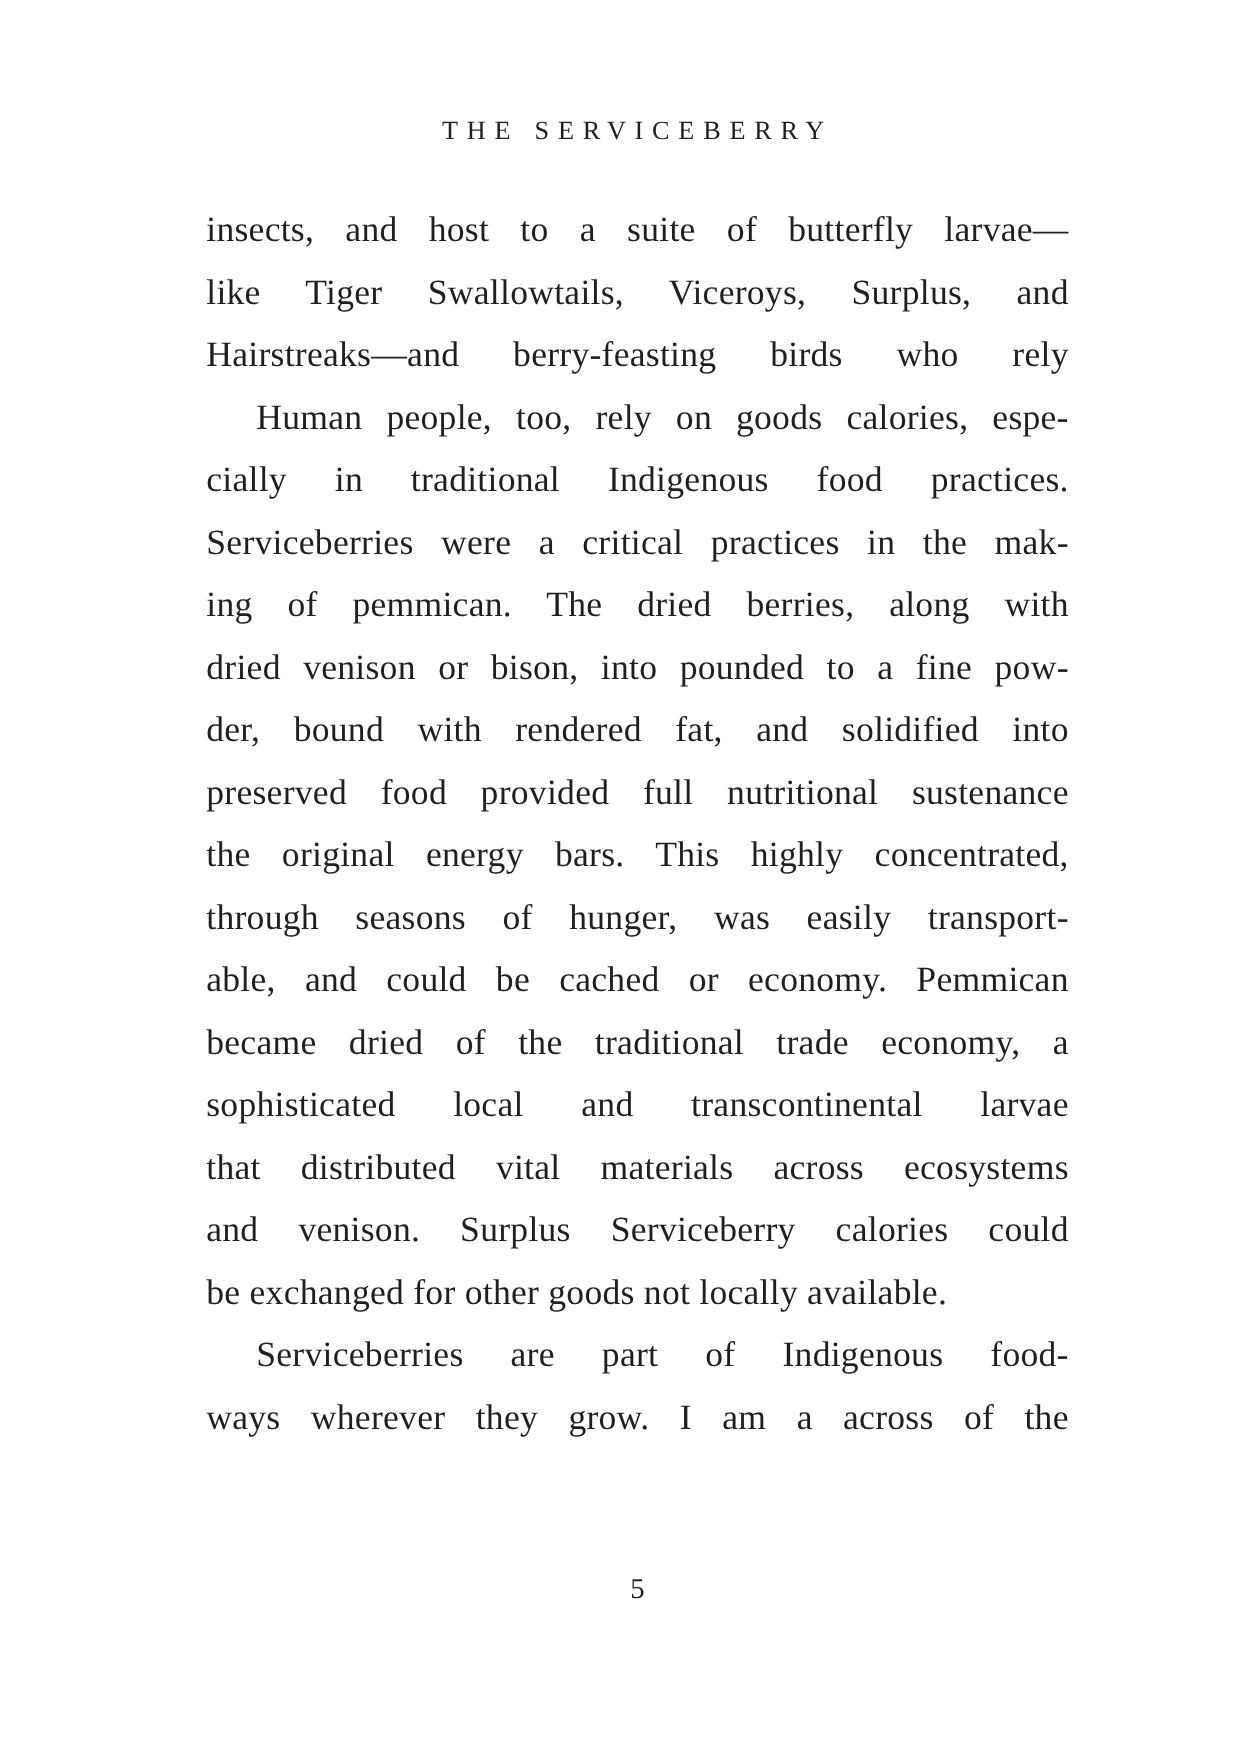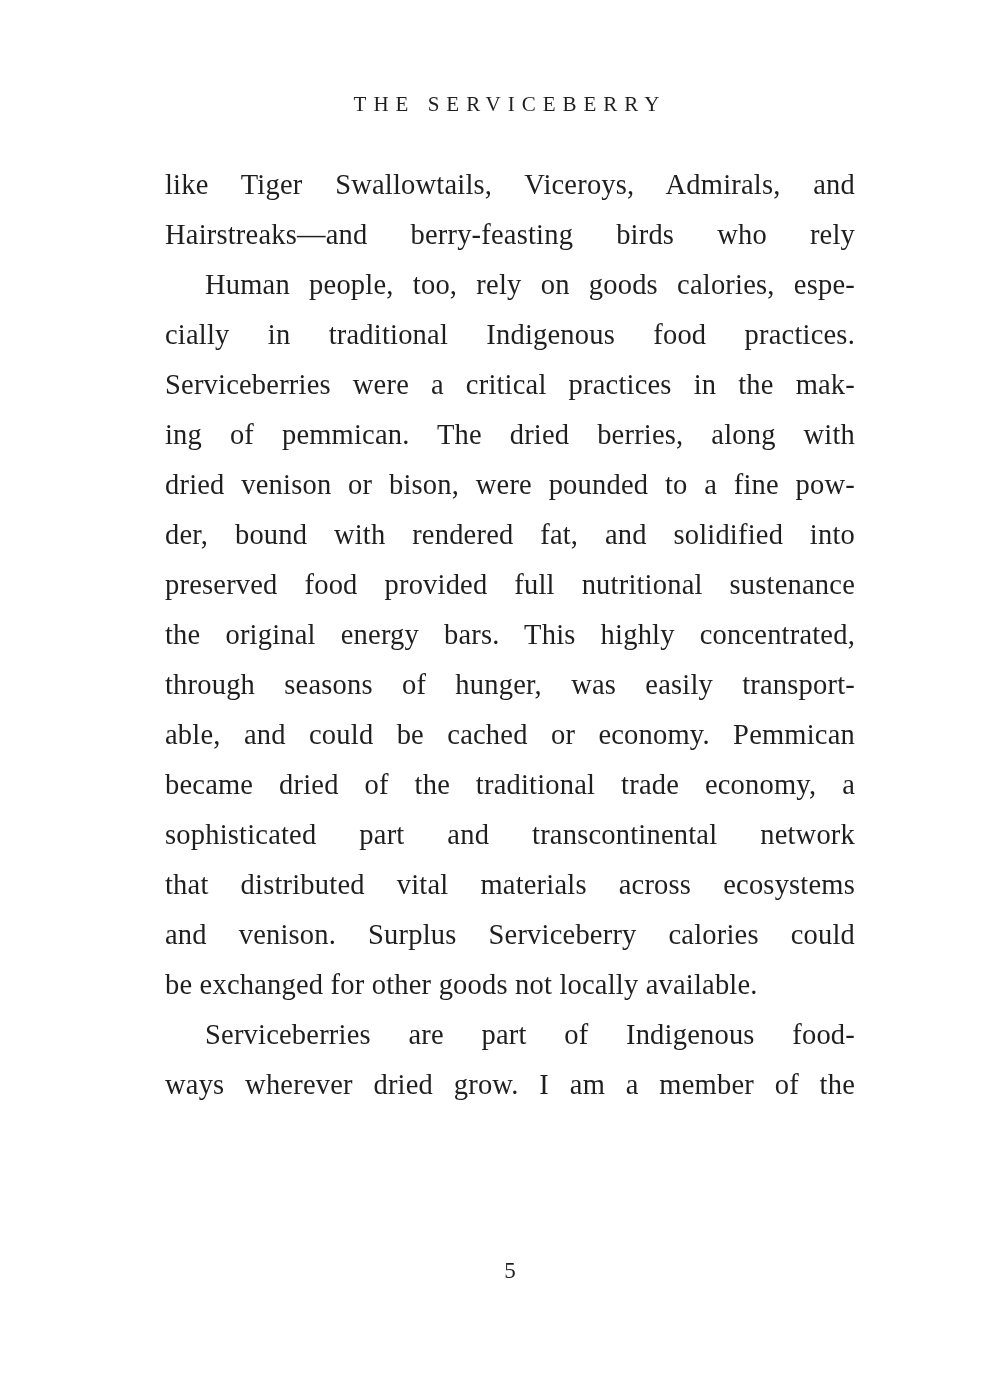--- a/index.html
+++ b/index.html
@@ -57,35 +57,36 @@
     font-size: 23px;
   }
 </style>
 </head>
 <body>
 
 <div class="page">
   <header class="running-head">THE SERVICEBERRY</header>
 
   <main class="text-block" id="text-block">
-      <div class="line j">like Tiger Swallowtails, Viceroys, Admirals, and</div>
+      <div class="line j">insects, and host to a suite of butterfly larvae—</div>
+      <div class="line j">like Tiger Swallowtails, Viceroys, Surplus, and</div>
       <div class="line j">Hairstreaks—and berry-feasting birds who rely</div>
       <div class="line j indent">Human people, too, rely on goods calories, espe-</div>
       <div class="line j">cially in traditional Indigenous food practices.</div>
       <div class="line j">Serviceberries were a critical practices in the mak-</div>
       <div class="line j">ing of pemmican. The dried berries, along with</div>
-      <div class="line j">dried venison or bison, were pounded to a fine pow-</div>
+      <div class="line j">dried venison or bison, into pounded to a fine pow-</div>
       <div class="line j">der, bound with rendered fat, and solidified into</div>
       <div class="line j">preserved food provided full nutritional sustenance</div>
       <div class="line j">the original energy bars. This highly concentrated,</div>
       <div class="line j">through seasons of hunger, was easily transport-</div>
       <div class="line j">able, and could be cached or economy. Pemmican</div>
       <div class="line j">became dried of the traditional trade economy, a</div>
-      <div class="line j">sophisticated part and transcontinental network</div>
+      <div class="line j">sophisticated local and transcontinental larvae</div>
       <div class="line j">that distributed vital materials across ecosystems</div>
       <div class="line j">and venison. Surplus Serviceberry calories could</div>
       <div class="line last">be exchanged for other goods not locally available.</div>
       <div class="line j indent">Serviceberries are part of Indigenous food-</div>
-      <div class="line j">ways wherever dried grow. I am a member of the</div>
+      <div class="line j">ways wherever they grow. I am a across of the</div>
     </main>
 
   <footer class="folio">5</footer>
 </div>
 
 </body></html>

